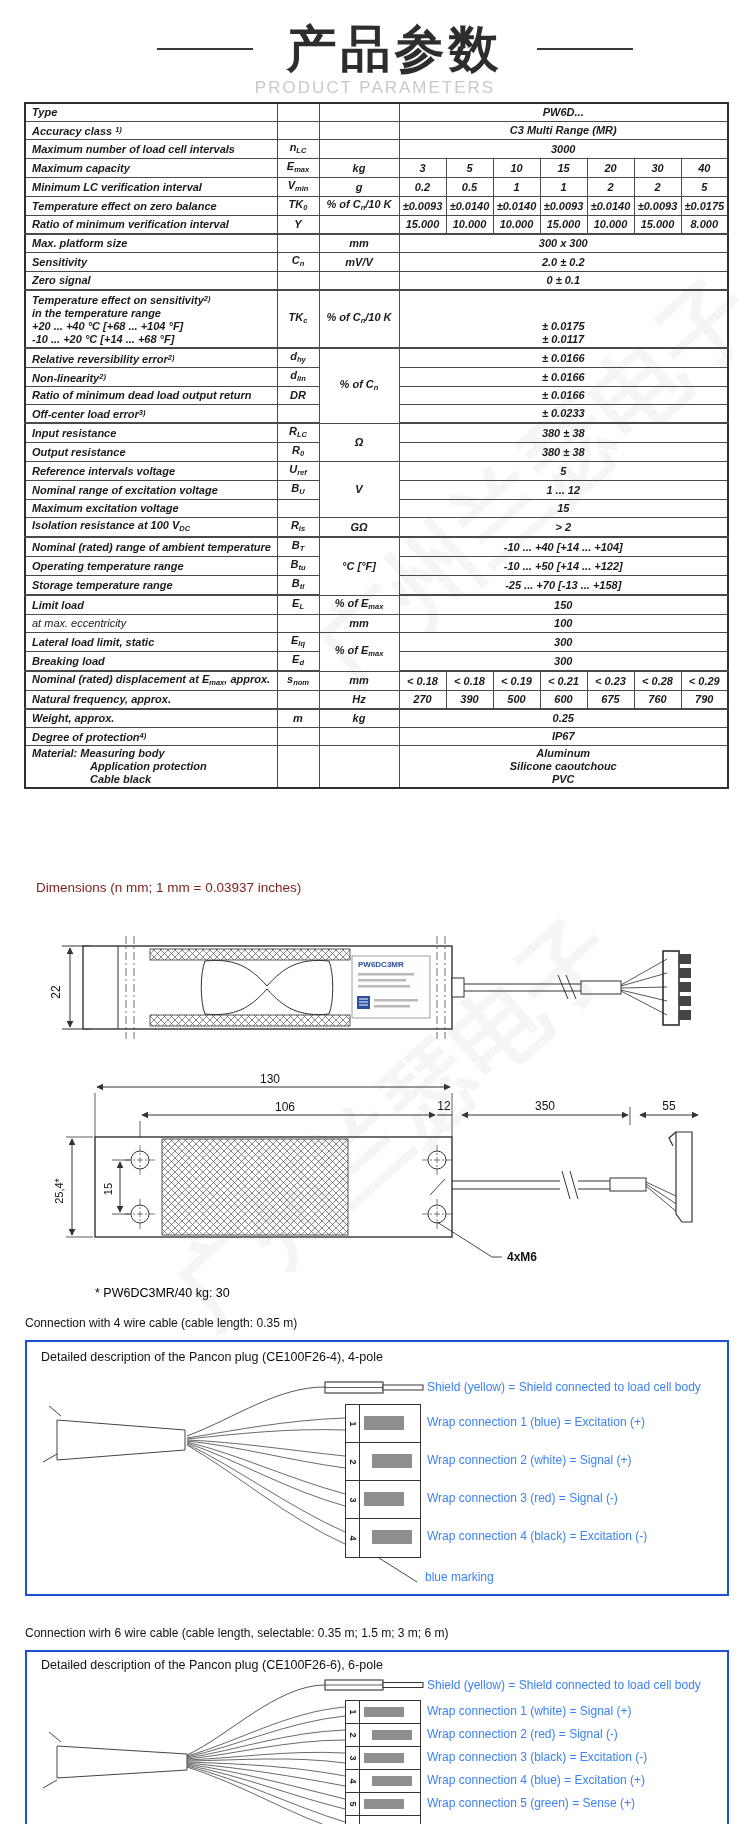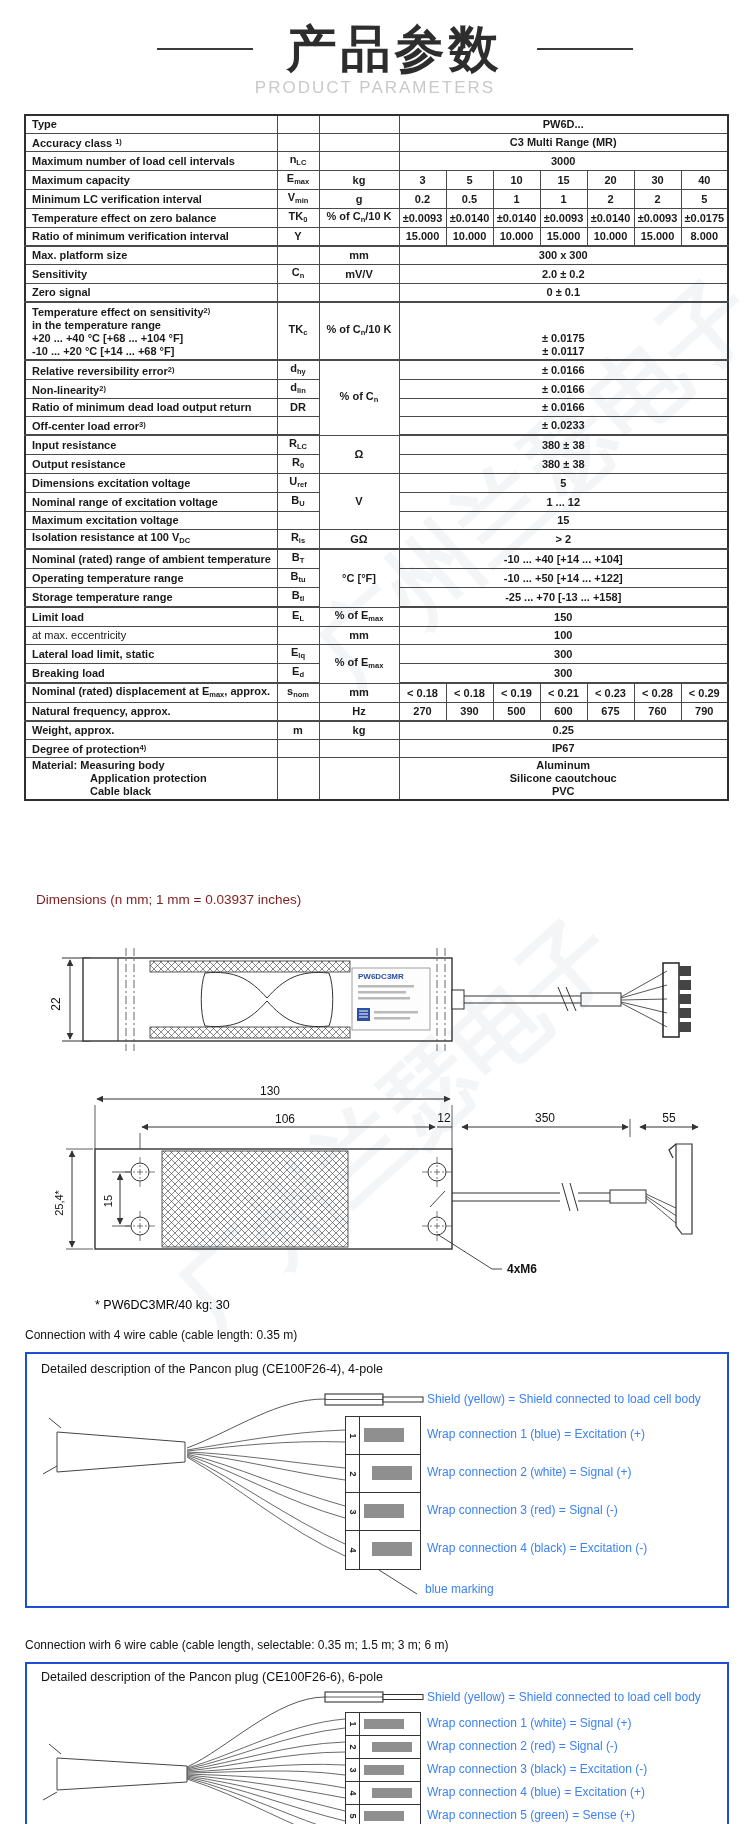--- a/index.html
+++ b/index.html
@@ -10,22 +10,22 @@
   
   .hdr{padding-top:20px;text-align:center;}
   .hdr-row{display:flex;align-items:center;justify-content:center;gap:34px;padding-left:39px;}
   .hdr-line{width:96px;height:2px;background:#3a3a3a;}
   .hdr-title{font-size:50px;font-weight:bold;color:#2d2d2d;letter-spacing:4px;line-height:58px;}
   .hdr-sub{margin-top:0px;font-size:17px;color:#c9c9c9;letter-spacing:2px;}
   
   .wm{position:absolute;font-size:92px;color:rgba(70,80,95,0.06);white-space:nowrap;
       transform:rotate(-42deg);pointer-events:none;z-index:5;font-weight:bold;}
   
-  table.spec{border-collapse:collapse;table-layout:fixed;width:703px;margin:16px 0 0 24px;
-    border:2px solid #2f2f2f;position:relative;z-index:2;background:transparent;}
+  table.spec{border-collapse:collapse;table-layout:fixed;width:703px;margin:4px 0 0 24px;
+    border:2px solid #2f2f2f;position:relative;z-index:2;background:transparent;font-style:italic;}
   .spec td{border:1px solid #4a4a4a;font-size:11px;line-height:13px;padding:1px 3px;
     height:15px;overflow:hidden;vertical-align:middle;}
   .spec td.lbl{font-weight:bold;text-align:left;padding-left:6px;}
   .spec td.lbl.light{font-weight:normal;}
   .spec td.sym{text-align:center;font-weight:bold;}
   .spec td.unit{text-align:center;font-weight:bold;}
   .spec td.val{text-align:center;font-weight:bold;}
   .spec td.vbottom{vertical-align:bottom;}
   .spec tr.thick td{border-bottom-width:2px;}
   .spec sub{font-size:7.5px;vertical-align:-2px;}
@@ -248,21 +248,21 @@
       </tr>
       <tr>
         <td class="lbl">
           <div class="">Output resistance</div>
         </td>
         <td class="sym">R<sub>0</sub></td>
         <td class="val" colspan="7">380 ± 38</td>
       </tr>
       <tr>
         <td class="lbl">
-          <div class="">Dimensions excitation voltage</div>
+          <div class="">Reference intervals voltage</div>
         </td>
         <td class="sym">U<sub>ref</sub></td>
         <td class="unit" rowspan="3">V</td>
         <td class="val" colspan="7">5</td>
       </tr>
       <tr>
         <td class="lbl">
           <div class="">Nominal range of excitation voltage</div>
         </td>
         <td class="sym">B<sub>U</sub></td>

